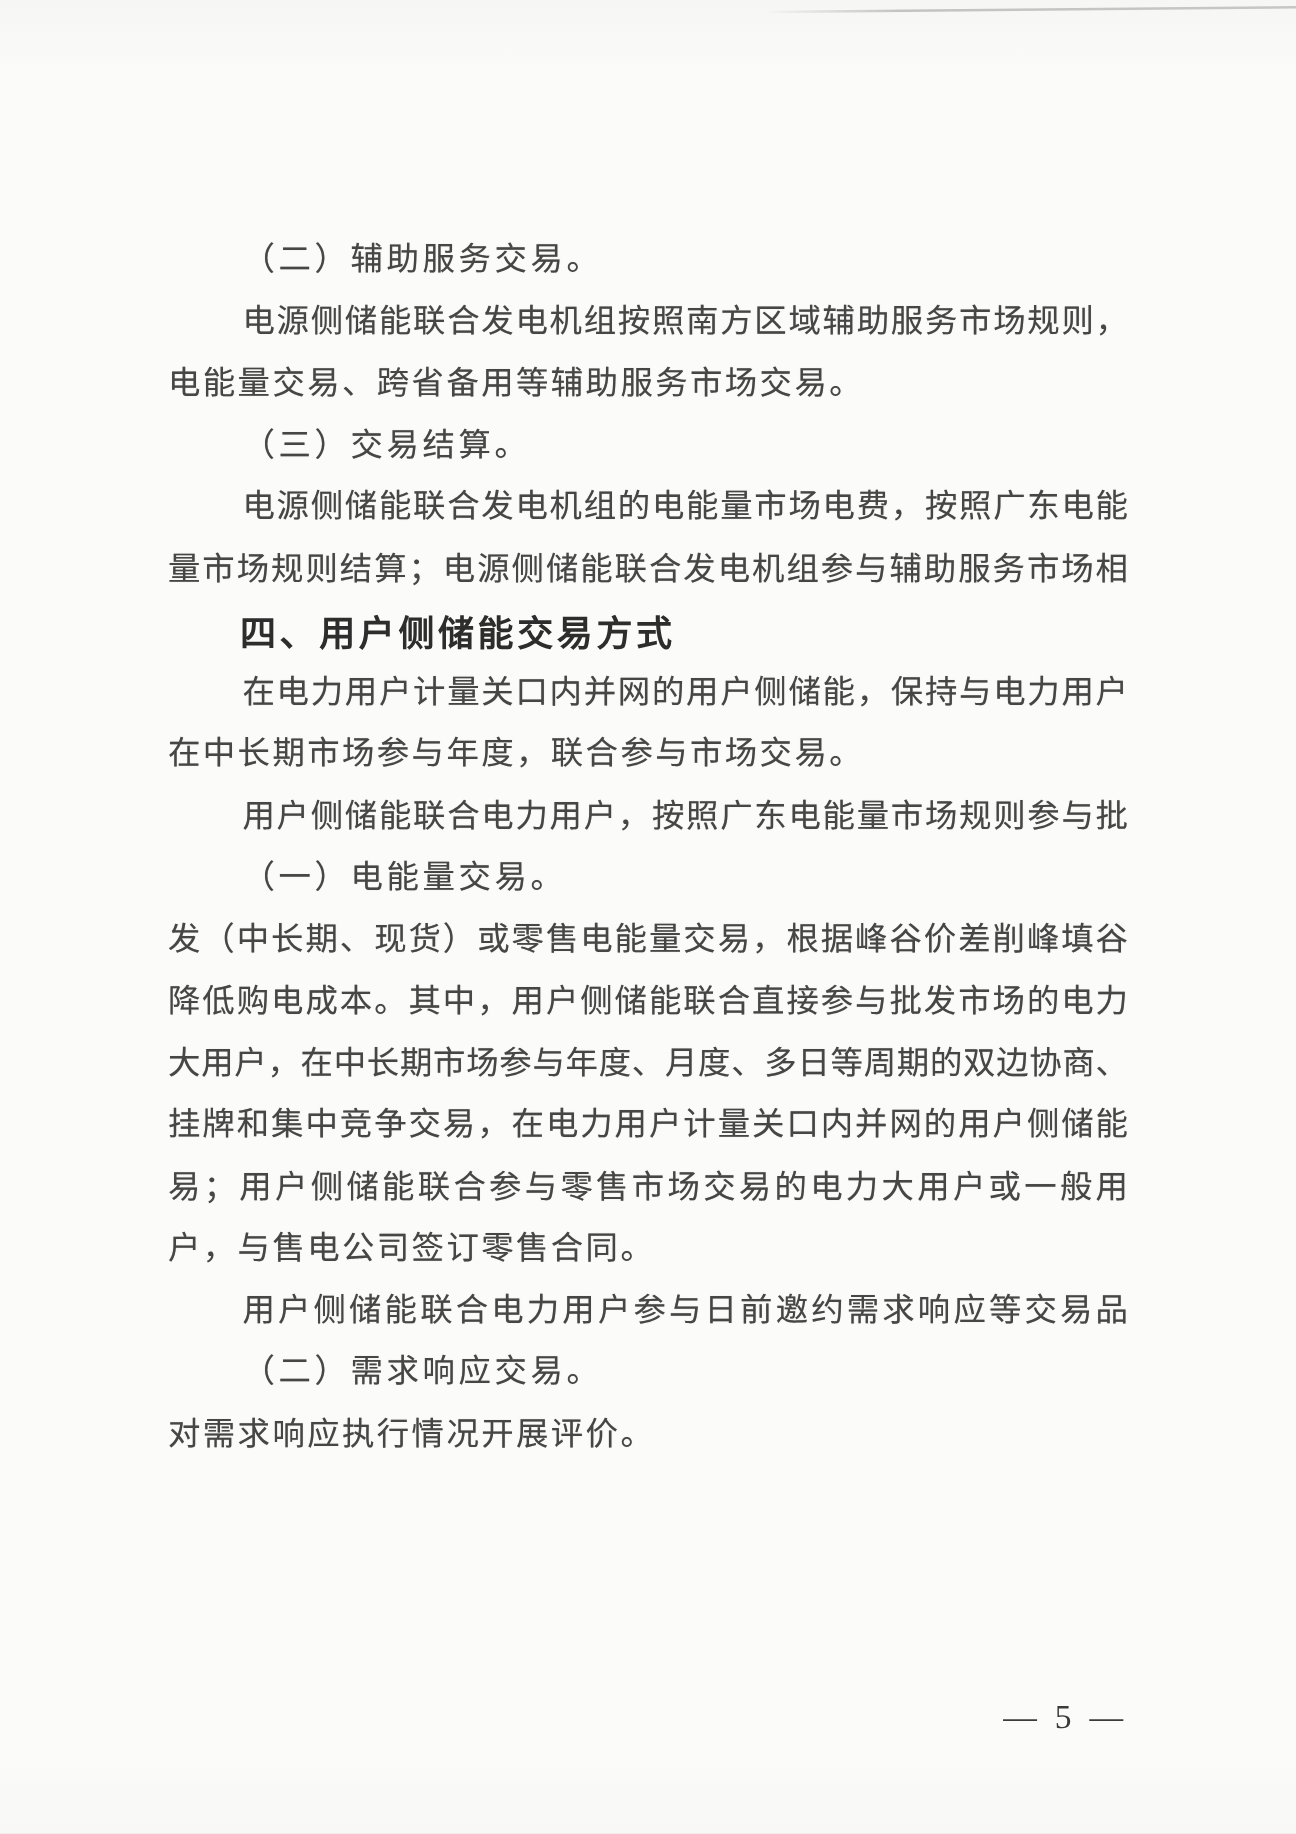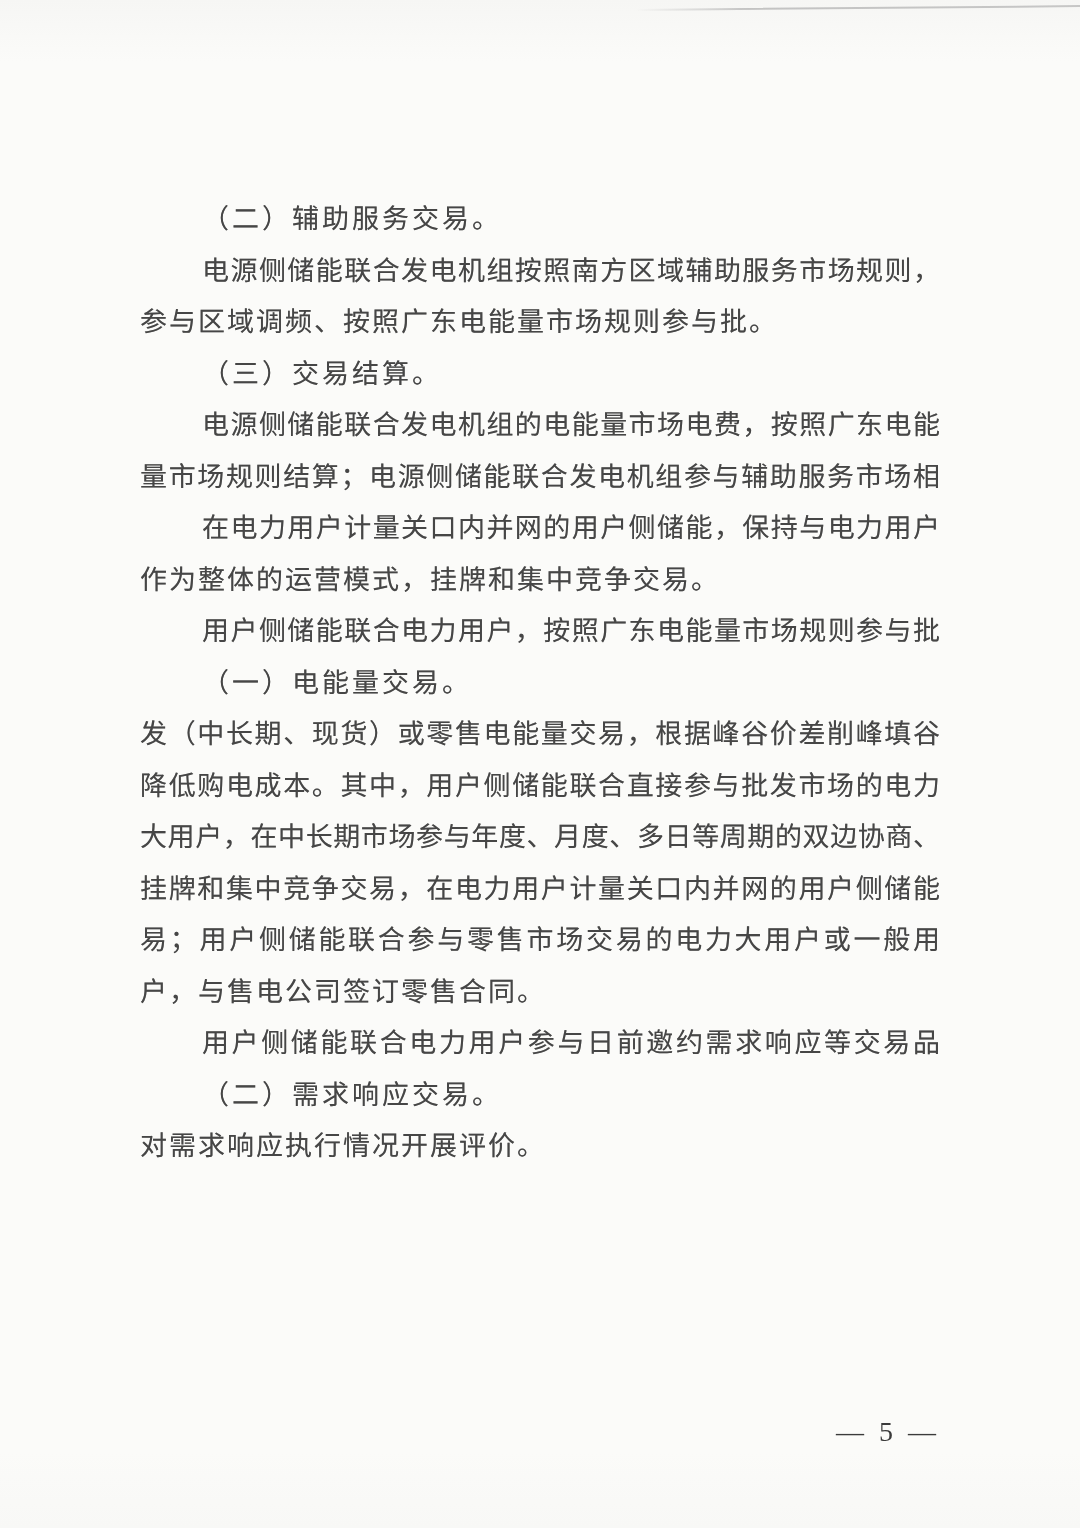--- a/index.html
+++ b/index.html
@@ -35,21 +35,21 @@
   }
   .line {
     height: 51.5px;
     line-height: 51.5px;
     font-size: 27px;
     color: #464646;
     letter-spacing: 2px;
     white-space: nowrap;
     text-shadow: 0 0 0.6px rgba(70,70,70,0.45);
   }
-  .line.body, .line.sub { font-family: Liberation Serif, serif; }
+  .line.body, .line.sub { font-family: Liberation Mono, monospace; }
   .line.indent { padding-left: 62px; }
   .line.sub {
     padding-left: 62px;
     letter-spacing: 3px;
   }
   .line.fill {
     letter-spacing: 0;
     white-space: normal;
     text-align: justify;
     text-align-last: justify;
@@ -74,26 +74,27 @@
   }
 </style>
 </head>
 <body>
 
 <div class="page">
   <div class="scan-line"></div>
   <div class="text-block">
       <div class="line sub">（二）辅助服务交易。</div>
       <div class="line body indent fill">电源侧储能联合发电机组按照南方区域辅助服务市场规则，</div>
-      <div class="line body">参与区域调频、按照广东电能量市场规则参与批。</div>
+      <div class="line body">电能量交易、跨省备用等辅助服务市场交易。</div>
       <div class="line sub">（三）交易结算。</div>
       <div class="line body indent fill">电源侧储能联合发电机组的电能量市场电费，按照广东电能</div>
       <div class="line body fill">量市场规则结算；电源侧储能联合发电机组参与辅助服务市场相</div>
+      <div class="line heading">四、用户侧储能交易方式</div>
       <div class="line body indent fill">在电力用户计量关口内并网的用户侧储能，保持与电力用户</div>
-      <div class="line body">作为整体的运营模式，挂牌和集中竞争交易。</div>
+      <div class="line body">在中长期市场参与年度，联合参与市场交易。</div>
       <div class="line body indent fill">用户侧储能联合电力用户，按照广东电能量市场规则参与批</div>
       <div class="line sub">（一）电能量交易。</div>
       <div class="line body fill">发（中长期、现货）或零售电能量交易，根据峰谷价差削峰填谷</div>
       <div class="line body fill">降低购电成本。其中，用户侧储能联合直接参与批发市场的电力</div>
       <div class="line body fill">大用户，在中长期市场参与年度、月度、多日等周期的双边协商、</div>
       <div class="line body fill">挂牌和集中竞争交易，在电力用户计量关口内并网的用户侧储能</div>
       <div class="line body fill">易；用户侧储能联合参与零售市场交易的电力大用户或一般用</div>
       <div class="line body">户，与售电公司签订零售合同。</div>
       <div class="line body indent fill">用户侧储能联合电力用户参与日前邀约需求响应等交易品</div>
       <div class="line sub">（二）需求响应交易。</div>

